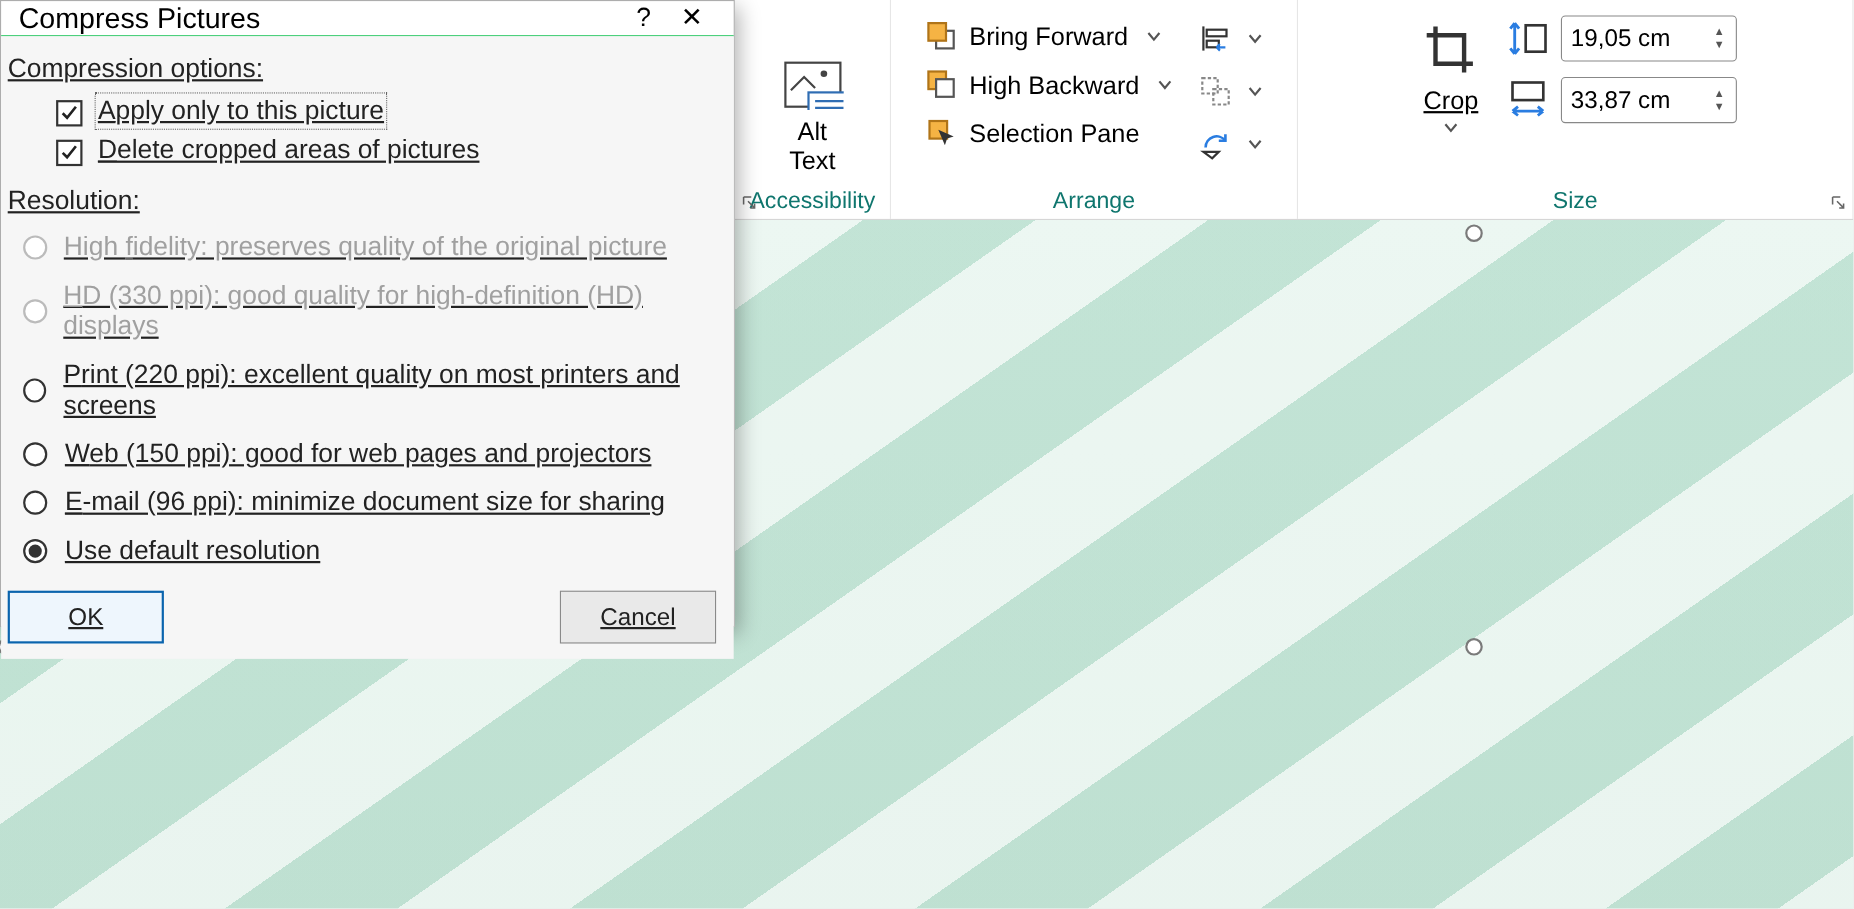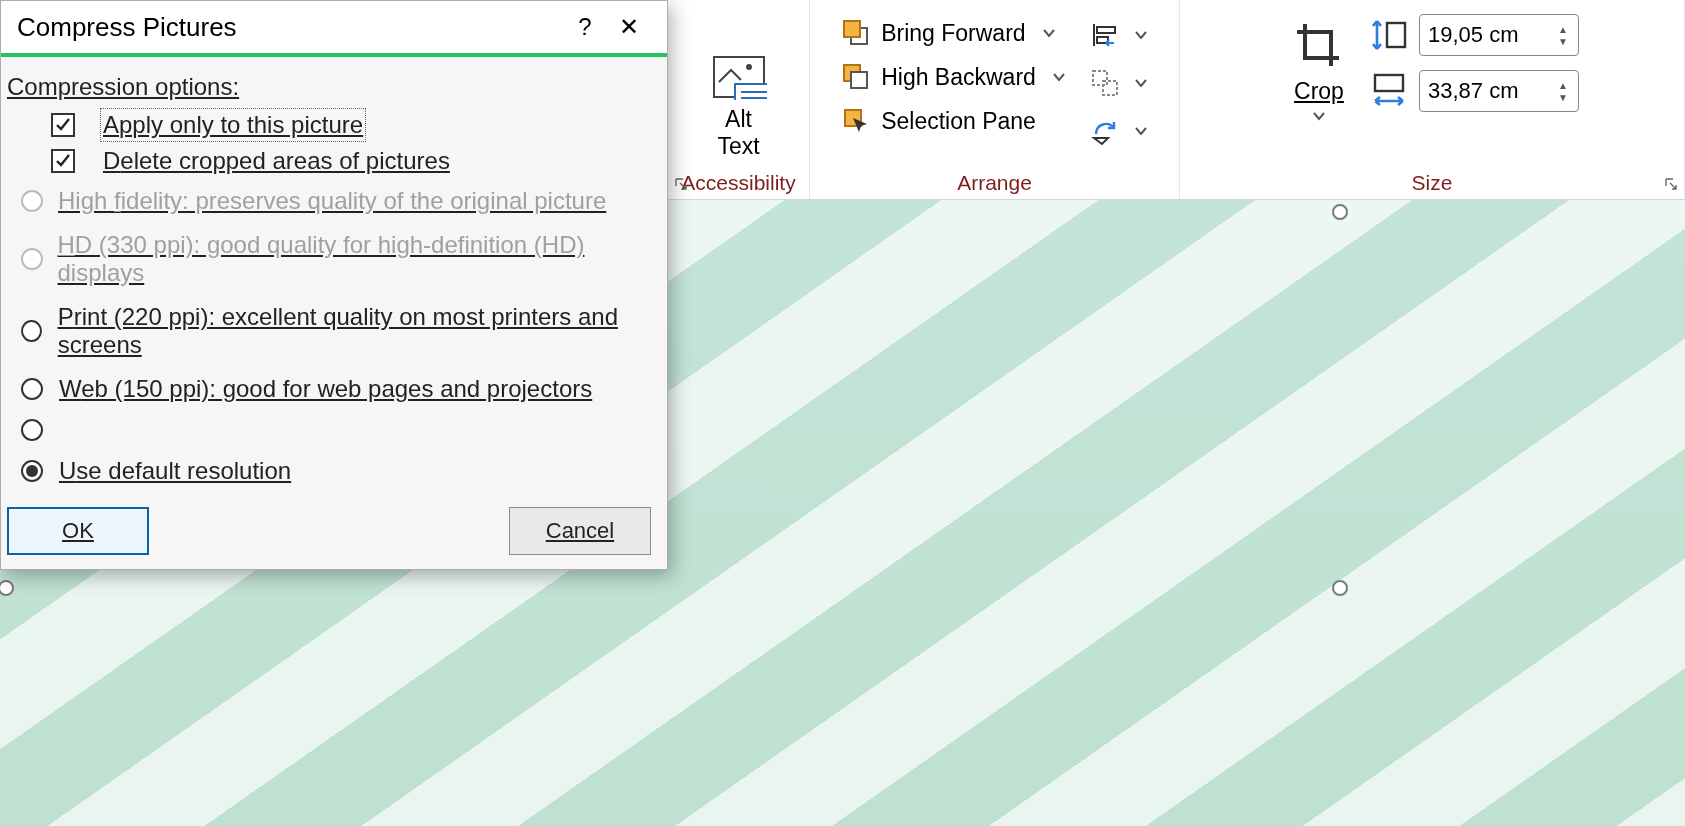--- a/index.html
+++ b/index.html
@@ -9,21 +9,21 @@
   .ribbon {
     position: absolute; top: 0; left: 668px; right: 0; height: 200px;
     background: #ffffff; border-bottom: 1px solid #d6d6d6;
     display: flex; align-items: stretch;
   }
   .ribbon-group {
     border-right: 1px solid #e6e6e6;
     display: flex; flex-direction: column; align-items: center; justify-content: flex-end;
     padding: 8px 12px 4px 12px; position: relative;
   }
-  .group-label { font-size: 21px; color: #7f1d1d; padding-top: 6px; }
+  .group-label { font-size: 21px; color: #0f766e; padding-top: 6px; }
   .launcher {
     position: absolute; right: 4px; bottom: 6px; width: 18px; height: 18px;
     display:flex; align-items:center; justify-content:center;
   }
   .launcher svg { width: 14px; height: 14px; }
 
   
   .acc-group { width: 142px; }
   .acc-btn { display:flex; flex-direction:column; align-items:center; gap:6px; cursor:pointer; padding:4px 6px; }
   .acc-btn .lbl { font-size: 23px; text-align:center; line-height:1.2; }
@@ -69,27 +69,27 @@
 
   
   .dialog {
     position:absolute; left:0; top:0; width:668px; height:570px;
     background:#ffffff; border:1px solid #adadad;
     box-shadow:4px 6px 18px rgba(0,0,0,0.3);
     display:flex; flex-direction:column;
   }
   .dlg-title {
     height:62px; display:flex; align-items:center; padding:0 16px;
-    border-bottom:4px solid #22c55e;
+    border-bottom:1px solid #22c55e;
   }
   .dlg-title .t { font-size:26px; flex:1; }
   .dlg-title .btn { width:44px; text-align:center; font-size:24px; cursor:pointer; }
   .dlg-body { flex:1; padding:10px 6px 0 6px; font-size:24px; color:#222; background:#f6f6f6;text-decoration:underline; }
   .section-h { font-size:24px; margin:6px 0 6px 0; }
-  .check-row { display:flex; align-items:center; gap:28px; padding:4px 0 4px 44px; }
+  .check-row { display:flex; align-items:flex-end; gap:14px; padding:4px 0 4px 44px; }
   .chk { width:24px; height:24px; border:2px solid #333; display:flex; align-items:center; justify-content:center; background:#fff; cursor:pointer;}
   .chk svg { width:18px; height:18px; }
   .radio-row { display:flex; align-items:center; gap:16px; padding:8px 0 8px 14px; }
   .rad { width:22px; height:22px; border:2px solid #333; border-radius:50%; display:flex; align-items:center; justify-content:center; background:#fff; cursor:pointer;}
   .rad .dot { width:12px; height:12px; border-radius:50%; background:#333; }
   .disabled { color:#a0a0a0;gap:15px; }
   .disabled .rad { border-color:#bbb; }
   .btn-row { display:flex; justify-content:space-between; gap:22px; padding:14px 10px 14px 0; }
   .push-btn {
     width:142px; height:48px; border:1px solid #8a8a8a; background:#e9e9e9;
@@ -309,39 +309,41 @@
 
     <div class="check-row">
       <span class="chk">
         <svg viewBox="0 0 18 18">
             <path d="M3 9l4 4 8-10" fill="none" stroke="#222" stroke-width="2.4"></path>
           </svg>
       </span>
       <span><span class="u">D</span><span>elete cropped areas of pictures</span></span>
     </div>
 
+    <div class="section-h" style="margin-top:14px;">Resolution:</div>
 
     <div class="radio-row disabled">
       <span class="rad"></span>
       <span><span>High </span><span class="u">f</span><span>idelity: preserves quality of the original picture</span></span>
     </div>
     <div class="radio-row disabled">
       <span class="rad"></span>
       <span><span class="u">H</span><span>D (330 ppi): good quality for high-definition (HD) displays</span></span>
     </div>
     <div class="radio-row">
       <span class="rad"></span>
       <span><span class="u">P</span><span>rint (220 ppi): excellent quality on most printers and screens</span></span>
     </div>
     <div class="radio-row">
       <span class="rad"></span>
       <span><span class="u">W</span><span>eb (150 ppi): good for web pages and projectors</span></span>
     </div>
     <div class="radio-row">
       <span class="rad"></span>
+      <span><span class="u">E</span><span>-mail (96 ppi): minimize document size for sharing</span></span>
     </div>
     <div class="radio-row">
       <span class="rad">
           <span class="dot"></span>
         </span>
       <span><span class="u">U</span><span>se default resolution</span></span>
     </div>
 
     <div class="btn-row">
       <div class="push-btn primary">OK</div>

